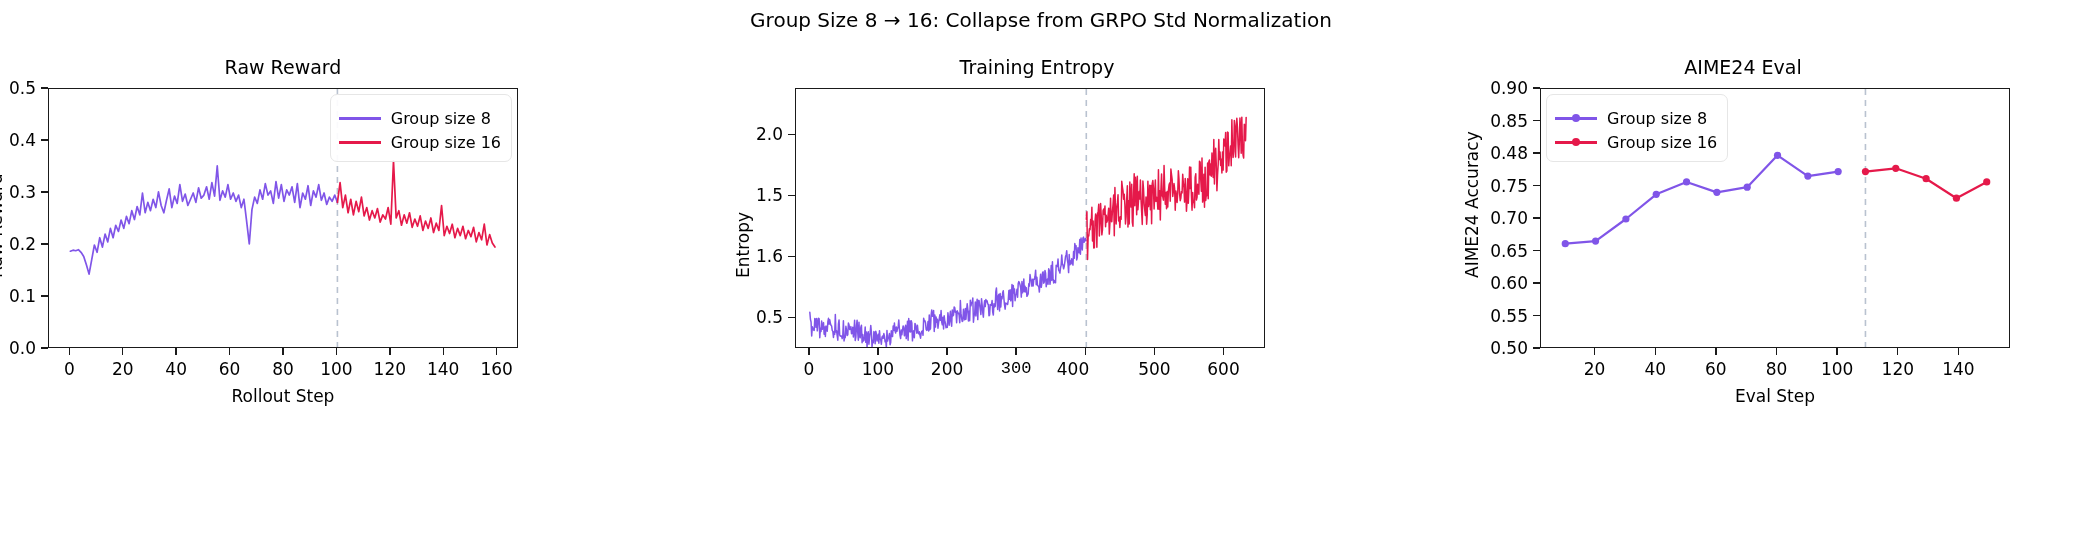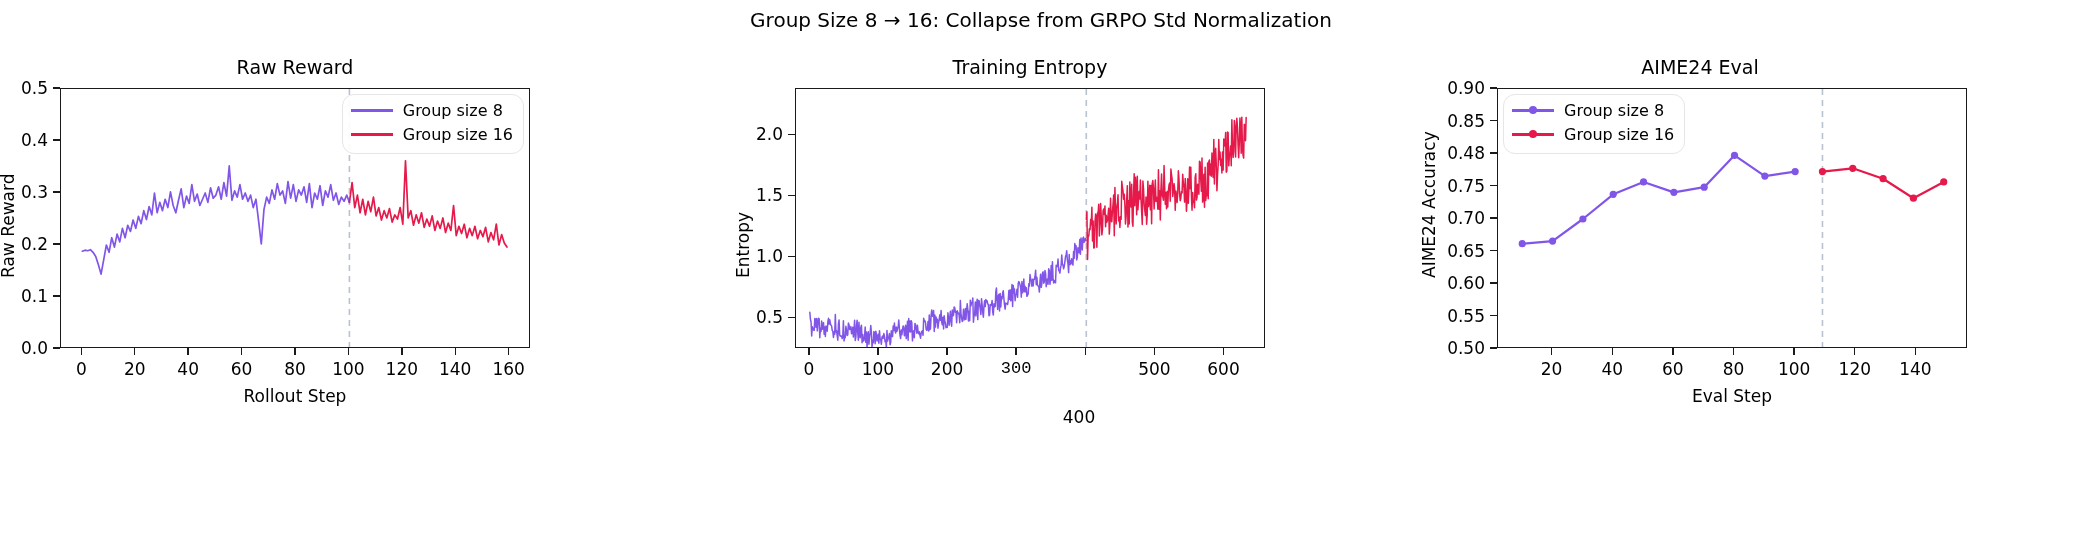--- a/index.html
+++ b/index.html
@@ -92,23 +92,23 @@
   .xtick-mark {
     position: absolute;
     width: 1.4px;
     height: 7px;
     background: #1a1a1a;
   }
   .legend {
     position: absolute;
     box-sizing: border-box;
     border: 1.1px solid #e6e6e6;
-    border-radius: 12px;
+    border-radius: 7px;
     background: rgba(255,255,255,0.92);
-    padding: 3px 10px 7px 8px;
+    padding: 11px 10px 7px 8px;
     z-index: 5;
   }
   .legend-row {
     display: flex;
     align-items: center;
     height: 24px;
   }
   .legend-swatch {
     position: relative;
     width: 42px;
@@ -136,21 +136,21 @@
     white-space: nowrap;
   }
 </style>
 </head>
 <body>
 
 <div id="figure">
 
   <div id="suptitle">Group Size 8 → 16: Collapse from GRPO Std Normalization</div>
 
-  <div class="panel" id="panel-0" style="left:60px; width:470px; height:308px;">
+  <div class="panel" id="panel-0" style="left:48px; width:470px; height:308px;">
     <div class="panel-title">Raw Reward</div>
     <div class="plot-area" id="plot-0" style="width:470px; height:260px;">
       <svg class="plot-svg" id="svg-0" width="470" height="260">
           <line x1="288.40909090909093" x2="288.40909090909093" y1="0" y2="260" stroke="#b9c2d0" stroke-width="1.6" stroke-dasharray="6,5"></line>
           <polyline points="21.36,162.24 24.03,161.20 26.70,161.72 29.38,160.68 32.05,163.28 34.72,167.44 37.39,175.76 40.06,185.12 42.73,170.56 45.40,156.00 48.07,163.28 50.74,148.72 53.41,158.08 56.08,145.08 58.75,152.88 61.42,139.36 64.09,148.72 66.76,136.24 69.43,142.48 72.10,131.04 74.77,139.36 77.44,127.40 80.11,134.68 82.78,121.68 85.45,130.52 88.13,117.52 90.80,125.84 93.47,104.00 96.14,123.76 98.81,113.36 101.48,121.68 104.15,110.24 106.82,118.56 109.49,102.96 112.16,116.48 114.83,123.76 117.50,111.28 120.17,99.84 122.84,118.56 125.51,107.12 128.18,114.40 130.85,95.68 133.52,112.32 136.19,105.04 138.86,116.48 141.53,110.24 144.20,104.00 146.88,113.36 149.55,98.80 152.22,109.20 154.89,106.08 157.56,97.76 160.23,110.24 162.90,93.60 165.57,107.12 168.24,76.96 170.91,111.28 173.58,101.92 176.25,108.16 178.92,95.68 181.59,110.24 184.26,104.00 186.93,112.32 189.60,106.08 192.27,118.56 194.94,110.24 197.61,132.08 200.28,154.96 202.95,120.64 205.63,108.16 208.30,114.40 210.97,100.88 213.64,110.24 216.31,94.64 218.98,106.08 221.65,101.92 224.32,114.40 226.99,92.56 229.66,109.20 232.33,95.68 235.00,112.32 237.67,100.88 240.34,106.08 243.01,97.76 245.68,113.36 248.35,94.64 251.02,118.56 253.69,104.00 256.36,110.24 259.03,96.72 261.70,116.48 264.38,101.92 267.05,108.16 269.72,95.68 272.39,111.28 275.06,104.00 277.73,115.44 280.40,108.16 283.07,112.32 285.74,106.08 288.41,113.36" fill="none" stroke="#8055e8" stroke-width="1.7" stroke-linejoin="round" stroke-linecap="round"></polyline>
           <polyline points="288.41,113.36 291.08,93.60 293.75,118.56 296.42,106.08 299.09,123.76 301.76,110.24 304.43,125.84 307.10,112.32 309.77,122.72 312.44,108.16 315.11,126.88 317.78,118.56 320.45,131.04 323.13,121.68 325.80,128.96 328.47,119.60 331.14,133.12 333.81,125.84 336.48,130.00 339.15,118.56 341.82,135.20 344.49,71.76 347.16,128.96 349.83,121.68 352.50,136.24 355.17,125.84 357.84,134.16 360.51,123.76 363.18,138.32 365.85,130.00 368.52,137.28 371.19,126.88 373.86,141.44 376.53,132.08 379.20,139.36 381.88,128.96 384.55,143.52 387.22,134.16 389.89,141.44 392.56,116.48 395.23,146.64 397.90,137.28 400.57,144.56 403.24,135.20 405.91,148.72 408.58,139.36 411.25,146.64 413.92,137.28 416.59,149.76 419.26,141.44 421.93,147.68 424.60,138.32 427.27,152.88 429.94,143.52 432.61,150.80 435.28,135.20 437.95,156.00 440.63,145.60 443.30,153.92 445.97,158.08" fill="none" stroke="#e5194a" stroke-width="1.7" stroke-linejoin="round" stroke-linecap="round"></polyline>
         </svg>
     </div>
     <div id="yticks-0" style="position: absolute; left: 0px; top: 0px; width: 470px; height: 260px;">
         <div class="ytick" style="right: 482px; top: 260px; width: 80px;">0.0</div>
@@ -197,59 +197,59 @@
       </div>
       <div class="legend-row">
         <span class="legend-swatch">
             <span class="ln" style="background:#e5194a"></span>
           </span>
         <span class="legend-label">Group size 16</span>
       </div>
     </div>
   </div>
 
-  <div class="panel" id="panel-1" style="left:795px; width:470px; height:260px;">
+  <div class="panel" id="panel-1" style="left:795px; width:470px; height:260px;padding-left:14px;">
     <div class="panel-title">Training Entropy</div>
     <div class="plot-area" id="plot-1" style="width:470px; height:260px;">
       <svg class="plot-svg" id="svg-1" width="470" height="260">
           <line x1="290.29411764705884" x2="290.29411764705884" y1="0" y2="260" stroke="#b9c2d0" stroke-width="1.6" stroke-dasharray="6,5"></line>
           <polyline points="13.82,223.26 14.45,230.37 15.07,233.03 15.69,246.91 16.31,237.70 16.93,239.45 17.56,240.87 18.18,241.39 18.80,229.50 19.42,230.32 20.04,238.36 20.67,229.50 21.29,241.85 21.91,234.11 22.53,229.14 23.15,229.80 23.78,248.68 24.40,239.51 25.02,242.47 25.64,231.96 26.26,240.34 26.89,237.83 27.51,233.62 28.13,245.13 28.75,237.95 29.37,247.54 30.00,237.09 30.62,238.59 31.24,242.16 31.86,232.74 32.49,229.29 33.11,235.17 33.73,230.74 34.35,234.08 34.97,236.28 35.60,236.93 36.22,241.41 36.84,242.40 37.46,248.40 38.08,242.78 38.71,245.25 39.33,225.56 39.95,243.02 40.57,241.75 41.19,246.77 41.82,251.21 42.44,234.90 43.06,230.98 43.68,245.96 44.30,247.21 44.93,246.78 45.55,247.17 46.17,249.64 46.79,246.79 47.41,231.80 48.04,251.89 48.66,248.87 49.28,248.32 49.90,237.37 50.52,241.02 51.15,246.53 51.77,245.86 52.39,234.06 53.01,235.71 53.64,240.48 54.26,239.92 54.88,237.61 55.50,244.72 56.12,244.13 56.75,238.31 57.37,247.94 57.99,241.08 58.61,231.34 59.23,251.49 59.86,248.15 60.48,236.69 61.10,231.20 61.72,243.48 62.34,251.22 62.97,233.30 63.59,247.13 64.21,248.69 64.83,238.28 65.45,236.24 66.08,253.77 66.70,245.48 67.32,251.94 67.94,251.67 68.56,247.15 69.19,237.96 69.81,253.35 70.43,243.08 71.05,258.42 71.68,246.44 72.30,242.71 72.92,255.13 73.54,248.46 74.16,243.68 74.79,236.44 75.41,243.67 76.03,257.61 76.65,251.38 77.27,253.77 77.90,242.54 78.52,243.67 79.14,254.64 79.76,242.26 80.38,244.72 81.01,252.02 81.63,247.64 82.25,245.32 82.87,254.14 83.49,241.65 84.12,249.69 84.74,250.97 85.36,255.29 85.98,248.08 86.60,247.00 87.23,249.17 87.85,244.55 88.47,247.29 89.09,252.82 89.71,251.30 90.34,258.78 90.96,241.41 91.58,251.95 92.20,249.43 92.83,247.50 93.45,244.60 94.07,255.70 94.69,253.51 95.31,241.75 95.94,247.16 96.56,247.57 97.18,237.10 97.80,241.22 98.42,234.03 99.05,242.00 99.67,244.02 100.29,237.93 100.91,242.26 101.53,239.50 102.16,238.17 102.78,230.91 103.40,240.15 104.02,246.29 104.64,249.54 105.27,240.98 105.89,245.73 106.51,241.01 107.13,236.97 107.75,238.06 108.38,246.69 109.00,244.33 109.62,236.19 110.24,249.61 110.86,243.40 111.49,232.18 112.11,251.15 112.73,229.54 113.35,242.72 113.98,232.01 114.60,242.91 115.22,231.68 115.84,233.92 116.46,251.87 117.09,243.69 117.71,241.75 118.33,248.71 118.95,234.44 119.57,235.51 120.20,240.22 120.82,244.22 121.44,236.35 122.06,242.45 122.68,244.84 123.31,242.78 123.93,246.27 124.55,249.15 125.17,244.13 125.79,242.13 126.42,242.11 127.04,246.30 127.66,229.35 128.28,231.89 128.90,231.70 129.53,233.94 130.15,240.33 130.77,241.36 131.39,239.74 132.01,232.62 132.64,241.92 133.26,225.99 133.88,240.66 134.50,239.55 135.13,226.06 135.75,220.88 136.37,227.23 136.99,227.30 137.61,221.61 138.24,242.56 138.86,226.09 139.48,238.09 140.10,228.09 140.72,233.21 141.35,230.32 141.97,239.19 142.59,233.74 143.21,230.03 143.83,225.78 144.46,231.28 145.08,221.44 145.70,233.13 146.32,235.75 146.94,228.30 147.57,240.06 148.19,226.73 148.81,232.25 149.43,234.21 150.05,238.78 150.68,238.27 151.30,238.37 151.92,223.72 152.54,229.23 153.16,236.25 153.79,228.19 154.41,222.25 155.03,232.73 155.65,237.18 156.28,220.97 156.90,226.93 157.52,226.00 158.14,217.94 158.76,218.79 159.39,223.31 160.01,222.67 160.63,233.75 161.25,221.71 161.87,223.70 162.50,224.04 163.12,226.13 163.74,233.74 164.36,211.47 164.98,224.14 165.61,229.34 166.23,232.43 166.85,231.95 167.47,220.33 168.09,228.13 168.72,230.82 169.34,219.42 169.96,230.31 170.58,221.47 171.20,214.84 171.83,220.27 172.45,232.06 173.07,222.19 173.69,231.63 174.31,211.24 174.94,216.85 175.56,213.65 176.18,213.48 176.80,208.99 177.43,233.24 178.05,226.77 178.67,225.01 179.29,213.03 179.91,227.04 180.54,216.56 181.16,210.19 181.78,230.61 182.40,211.52 183.02,211.43 183.65,216.21 184.27,220.33 184.89,225.58 185.51,209.67 186.13,215.51 186.76,223.54 187.38,228.12 188.00,217.32 188.62,211.72 189.24,217.57 189.87,210.45 190.49,212.77 191.11,211.78 191.73,214.89 192.35,215.49 192.98,226.69 193.60,225.94 194.22,215.62 194.84,216.31 195.46,216.26 196.09,211.52 196.71,223.05 197.33,226.00 197.95,214.82 198.58,217.93 199.20,217.50 199.82,202.64 200.44,198.96 201.06,211.93 201.69,220.39 202.31,206.82 202.93,205.34 203.55,221.89 204.17,204.45 204.80,217.96 205.42,207.84 206.04,209.87 206.66,203.76 207.28,201.78 207.91,209.60 208.53,216.22 209.15,220.13 209.77,213.88 210.39,214.85 211.02,214.58 211.64,215.51 212.26,211.16 212.88,201.59 213.50,210.13 214.13,200.73 214.75,211.85 215.37,208.44 215.99,195.46 216.61,217.60 217.24,196.40 217.86,203.89 218.48,200.06 219.10,211.71 219.73,205.93 220.35,205.67 220.97,200.26 221.59,208.16 222.21,194.46 222.84,192.59 223.46,193.85 224.08,196.03 224.70,199.05 225.32,208.12 225.95,192.48 226.57,203.73 227.19,201.55 227.81,190.04 228.43,202.63 229.06,197.21 229.68,202.90 230.30,198.76 230.92,207.33 231.54,206.28 232.17,205.01 232.79,194.66 233.41,197.11 234.03,185.59 234.65,189.98 235.28,192.13 235.90,197.13 236.52,190.17 237.14,196.99 237.76,190.37 238.39,190.33 239.01,187.46 239.63,181.14 240.25,195.77 240.87,188.32 241.50,196.01 242.12,197.02 242.74,197.52 243.36,203.07 243.99,191.93 244.61,185.37 245.23,198.34 245.85,194.27 246.47,184.14 247.10,182.84 247.72,194.27 248.34,193.03 248.96,181.53 249.58,184.23 250.21,197.63 250.83,193.36 251.45,189.99 252.07,195.21 252.69,179.72 253.32,181.39 253.94,195.31 254.56,190.96 255.18,176.54 255.80,191.25 256.43,172.71 257.05,189.13 257.67,194.00 258.29,191.39 258.91,193.20 259.54,193.70 260.16,176.22 260.78,177.43 261.40,177.57 262.02,169.94 262.65,181.05 263.27,182.14 263.89,184.09 264.51,178.84 265.14,176.11 265.76,166.05 266.38,174.91 267.00,176.01 267.62,179.82 268.25,177.32 268.87,172.86 269.49,167.81 270.11,165.88 270.73,161.68 271.36,170.93 271.98,174.66 272.60,183.60 273.22,165.57 273.84,175.82 274.47,172.01 275.09,174.88 275.71,169.84 276.33,172.27 276.95,176.11 277.58,162.57 278.20,169.36 278.82,154.55 279.44,159.66 280.06,156.63 280.69,170.89 281.31,168.47 281.93,158.71 282.55,161.48 283.17,163.70 283.80,150.54 284.42,165.25 285.04,149.10 285.66,154.70 286.29,161.00 286.91,149.15 287.53,148.11 288.15,153.30 288.77,151.96 289.40,149.46 290.02,151.55" fill="none" stroke="#8055e8" stroke-width="1.5" stroke-linejoin="round" stroke-linecap="round"></polyline>
           <polyline points="290.29,130.25 290.92,122.79 291.54,170.57 292.16,146.24 292.78,146.98 293.40,139.77 294.03,140.71 294.65,130.58 295.27,135.68 295.89,118.33 296.51,151.98 297.14,132.09 297.76,159.09 298.38,158.64 299.00,132.66 299.62,125.07 300.25,127.50 300.87,158.30 301.49,124.08 302.11,123.92 302.74,115.28 303.36,146.90 303.98,134.48 304.60,114.44 305.22,126.28 305.85,145.87 306.47,140.88 307.09,121.71 307.71,119.90 308.33,125.43 308.96,117.07 309.58,137.71 310.20,126.26 310.82,133.18 311.44,131.46 312.07,126.05 312.69,119.13 313.31,145.12 313.93,133.78 314.55,109.15 315.18,131.90 315.80,132.73 316.42,122.48 317.04,115.37 317.66,105.96 318.29,146.71 318.91,98.42 319.53,120.72 320.15,134.98 320.77,118.61 321.40,113.91 322.02,105.84 322.64,131.99 323.26,128.25 323.89,138.56 324.51,127.62 325.13,130.31 325.75,92.21 326.37,97.82 327.00,101.92 327.62,110.31 328.24,105.36 328.86,115.33 329.48,135.05 330.11,127.46 330.73,109.68 331.35,96.72 331.97,138.04 332.59,111.65 333.22,135.00 333.84,93.07 334.46,108.48 335.08,118.11 335.70,95.33 336.33,133.07 336.95,137.23 337.57,104.33 338.19,84.67 338.81,116.67 339.44,88.35 340.06,96.35 340.68,125.80 341.30,87.18 341.92,120.77 342.55,110.92 343.17,102.39 343.79,109.93 344.41,90.90 345.04,110.93 345.66,123.16 346.28,135.40 346.90,91.99 347.52,99.70 348.15,115.05 348.77,121.08 349.39,126.53 350.01,108.01 350.63,135.17 351.26,124.92 351.88,92.14 352.50,117.61 353.12,111.47 353.74,96.28 354.37,120.73 354.99,96.48 355.61,134.71 356.23,94.75 356.85,91.44 357.48,99.82 358.10,119.88 358.72,105.56 359.34,90.96 359.96,112.51 360.59,108.26 361.21,108.99 361.83,120.12 362.45,80.77 363.07,120.16 363.70,101.78 364.32,131.09 364.94,100.66 365.56,84.97 366.19,106.82 366.81,107.77 367.43,111.12 368.05,76.41 368.67,98.11 369.30,115.34 369.92,103.51 370.54,119.66 371.16,102.42 371.78,118.00 372.41,101.58 373.03,96.04 373.65,94.06 374.27,112.15 374.89,80.08 375.52,85.62 376.14,90.26 376.76,107.49 377.38,102.67 378.00,94.47 378.63,99.57 379.25,121.32 379.87,101.98 380.49,106.13 381.11,113.45 381.74,104.04 382.36,81.71 382.98,89.93 383.60,104.68 384.22,111.69 384.85,109.01 385.47,102.43 386.09,103.88 386.71,85.36 387.34,93.96 387.96,98.69 388.58,113.11 389.20,89.40 389.82,102.67 390.45,122.30 391.07,111.03 391.69,89.85 392.31,114.29 392.93,99.92 393.56,78.07 394.18,99.39 394.80,78.29 395.42,106.78 396.04,121.16 396.67,103.58 397.29,113.50 397.91,111.71 398.53,118.79 399.15,88.27 399.78,84.85 400.40,110.95 401.02,108.41 401.64,95.13 402.26,98.41 402.89,105.28 403.51,72.13 404.13,73.05 404.75,90.36 405.37,102.20 406.00,69.07 406.62,113.12 407.24,109.34 407.86,85.34 408.49,118.33 409.11,78.34 409.73,111.51 410.35,105.41 410.97,106.65 411.60,73.98 412.22,109.70 412.84,72.63 413.46,71.00 414.08,85.95 414.71,75.11 415.33,87.23 415.95,64.12 416.57,81.59 417.19,88.54 417.82,50.44 418.44,94.97 419.06,65.41 419.68,59.31 420.30,75.77 420.93,101.77 421.55,85.95 422.17,75.68 422.79,50.49 423.41,70.38 424.04,62.94 424.66,76.49 425.28,70.27 425.90,84.02 426.52,63.04 427.15,81.12 427.77,50.10 428.39,52.36 429.01,57.02 429.64,43.50 430.26,83.13 430.88,81.87 431.50,43.01 432.12,43.48 432.75,76.84 433.37,66.89 433.99,64.92 434.61,56.89 435.23,76.68 435.86,30.87 436.48,56.89 437.10,68.47 437.72,62.42 438.34,31.51 438.97,41.18 439.59,68.06 440.21,36.81 440.83,29.29 441.45,38.39 442.08,55.90 442.70,68.74 443.32,53.10 443.94,29.11 444.56,38.14 445.19,64.13 445.81,28.14 446.43,56.55 447.05,66.03 447.67,69.04 448.30,35.23 448.92,36.42 449.54,51.64 450.16,28.38" fill="none" stroke="#e5194a" stroke-width="1.5" stroke-linejoin="round" stroke-linecap="round"></polyline>
         </svg>
     </div>
     <div id="yticks-1" style="position: absolute; left: 0px; top: 0px; width: 470px; height: 260px;">
         <div class="ytick" style="right: 482px; top: 229.484px; width: 80px;">0.5</div>
         <div class="ytick-mark" style="left: -7px; top: 228.784px;"></div>
-        <div class="ytick" style="right: 482px; top: 168.451px; width: 80px;">1.0</div>
+        <div class="ytick" style="right: 482px; top: 168.451px; width: 80px;">1.6</div>
         <div class="ytick-mark" style="left: -7px; top: 167.751px;"></div>
         <div class="ytick" style="right: 482px; top: 107.418px; width: 80px;">1.5</div>
         <div class="ytick-mark" style="left: -7px; top: 106.718px;"></div>
         <div class="ytick" style="right: 482px; top: 46.385px; width: 80px;">2.0</div>
         <div class="ytick-mark" style="left: -7px; top: 45.685px;"></div>
       </div>
     <div id="xticks-1" style="position: absolute; left: 0px; top: 0px; width: 470px; height: 260px;">
         <div class="xtick" style="left: 13.8235px; top: 271px;">0</div>
         <div class="xtick-mark" style="left: 13.1235px; top: 260px;"></div>
         <div class="xtick" style="left: 82.9412px; top: 271px;">100</div>
         <div class="xtick-mark" style="left: 82.2412px; top: 260px;"></div>
         <div class="xtick" style="left: 152.059px; top: 271px;">200</div>
         <div class="xtick-mark" style="left: 151.359px; top: 260px;"></div>
         <div class="xtick" style="left: 221.176px; top: 271px; font-family: Liberation Mono, monospace;">300</div>
         <div class="xtick-mark" style="left: 220.476px; top: 260px;"></div>
-        <div class="xtick" style="left: 284px; top: 271px; margin-top: 48px;">400</div>
+        <div class="xtick" style="left: 278px; top: 271px;">400</div>
         <div class="xtick-mark" style="left: 289.594px; top: 260px;"></div>
         <div class="xtick" style="left: 359.412px; top: 271px; text-align: right;">500</div>
         <div class="xtick-mark" style="left: 358.712px; top: 260px;"></div>
         <div class="xtick" style="left: 428.529px; top: 271px;">600</div>
         <div class="xtick-mark" style="left: 427.829px; top: 260px;"></div>
       </div>
     <div class="ylabel" id="ylabel-1" style="left: -62px; top: 190px;">Entropy</div>
   </div>
 
-  <div class="panel" id="panel-2" style="left:1497px; width:406px; height:260px;">
+  <div class="panel" id="panel-2" style="left:1540px; width:406px; height:260px;">
     <div class="panel-title">AIME24 Eval</div>
     <div class="plot-area" id="plot-2" style="width:470px; height:260px;">
       <svg class="plot-svg" id="svg-2" width="470" height="260">
           <line x1="324.4516129032258" x2="324.4516129032258" y1="0" y2="260" stroke="#b9c2d0" stroke-width="1.6" stroke-dasharray="6,5"></line>
           <polyline points="24.26,154.70 54.58,152.10 84.90,130.00 115.23,105.30 145.55,92.95 175.87,103.35 206.19,98.15 236.52,66.30 266.84,87.10 297.16,82.55" fill="none" stroke="#8055e8" stroke-width="2.2" stroke-linejoin="round" stroke-linecap="round"></polyline>
           <circle cx="24.26" cy="154.70" r="3.6" fill="#8055e8"></circle>
           <circle cx="54.58" cy="152.10" r="3.6" fill="#8055e8"></circle>
           <circle cx="84.90" cy="130.00" r="3.6" fill="#8055e8"></circle>
           <circle cx="115.23" cy="105.30" r="3.6" fill="#8055e8"></circle>
           <circle cx="145.55" cy="92.95" r="3.6" fill="#8055e8"></circle>

